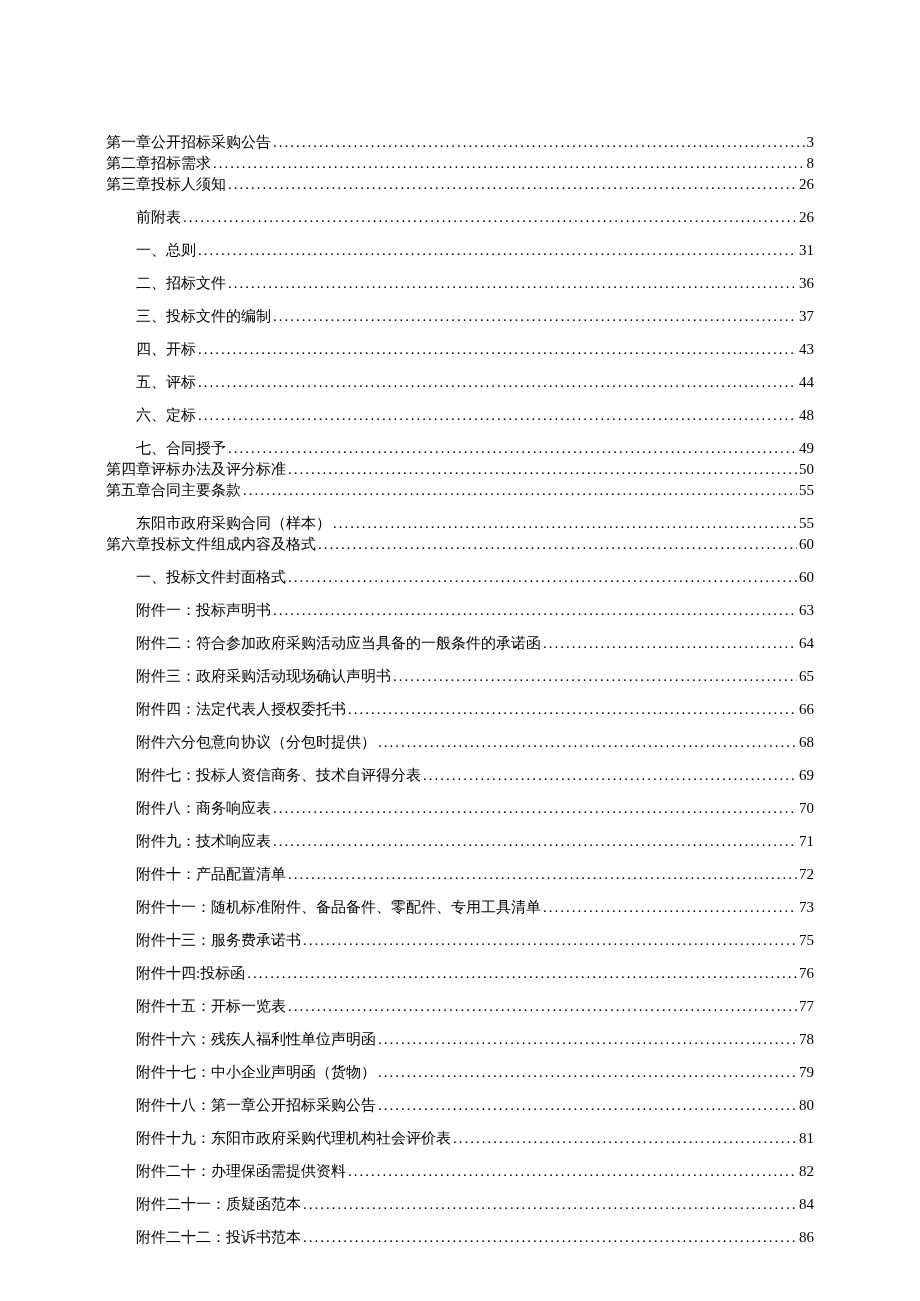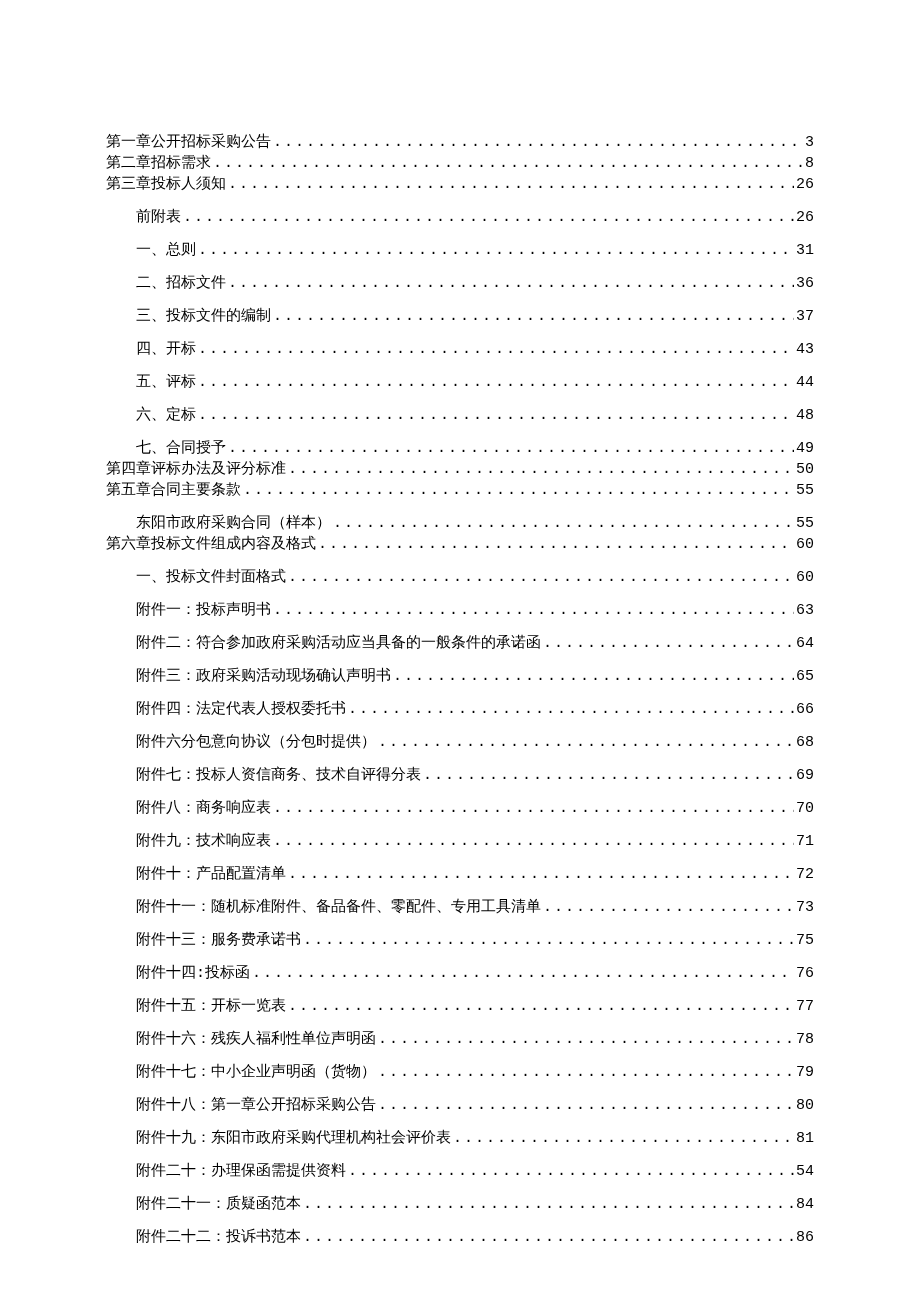--- a/index.html
+++ b/index.html
@@ -18,21 +18,20 @@
     }
     .toc {
       width: 100%;
     }
     .toc-line {
       display: flex;
       align-items: center;
       white-space: nowrap;
       line-height: 1.4;
       margin-bottom: 0;
-      font-family: Liberation Mono, monospace;
     }
     .toc-line.indent {
       padding-left: 30px;
       margin-top: 12px;
     }
     .toc-label {
       flex: 0 0 auto;
     }
     .toc-dots {
       flex: 1 1 auto;
@@ -216,21 +215,21 @@
       <span class="toc-page">80</span>
     </div>
     <div class="toc-line indent">
       <span class="toc-label">附件十九：东阳市政府采购代理机构社会评价表</span>
       <span class="toc-dots"></span>
       <span class="toc-page">81</span>
     </div>
     <div class="toc-line indent">
       <span class="toc-label">附件二十：办理保函需提供资料</span>
       <span class="toc-dots"></span>
-      <span class="toc-page">54</span>
+      <span class="toc-page">82</span>
     </div>
     <div class="toc-line indent">
       <span class="toc-label">附件二十一：质疑函范本</span>
       <span class="toc-dots"></span>
       <span class="toc-page">84</span>
     </div>
     <div class="toc-line indent">
       <span class="toc-label">附件二十二：投诉书范本</span>
       <span class="toc-dots"></span>
       <span class="toc-page">86</span>

